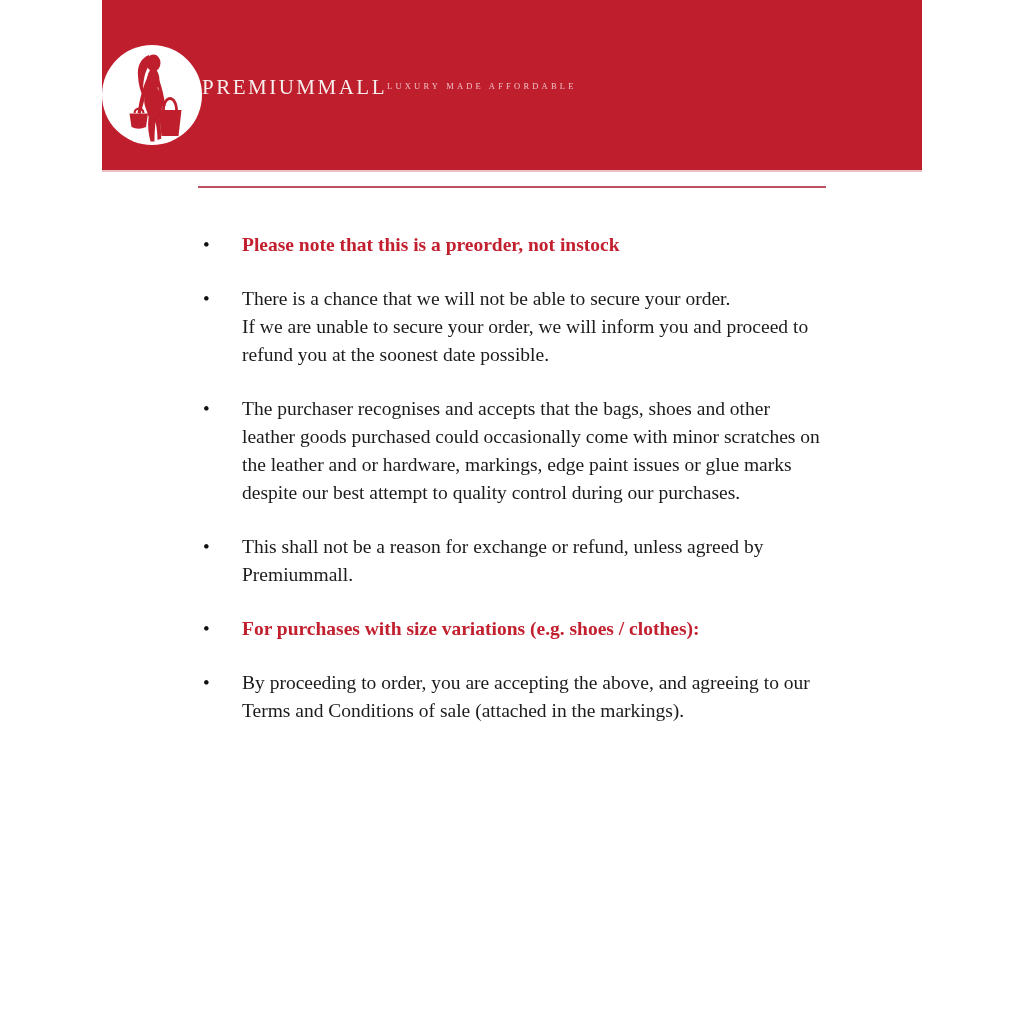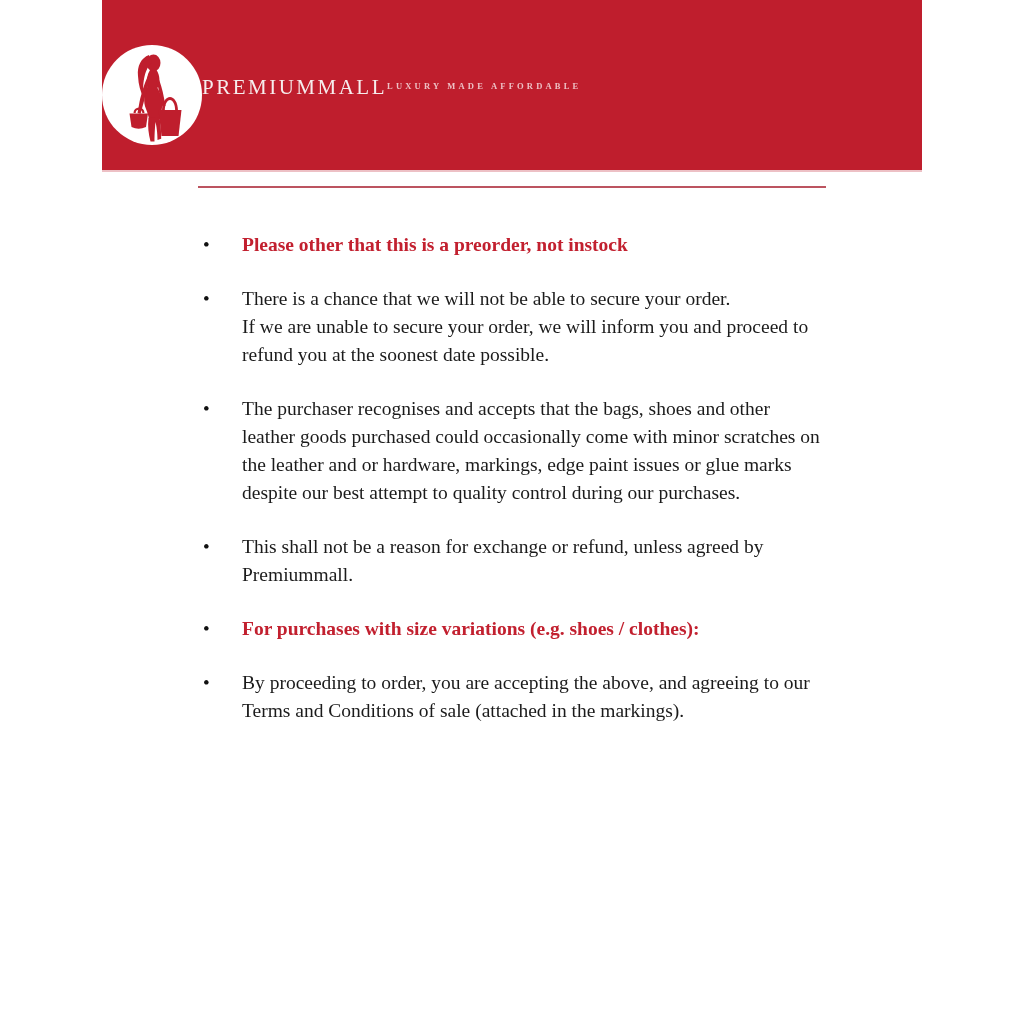--- a/index.html
+++ b/index.html
@@ -41,21 +41,21 @@
     line-height:22px;
     letter-spacing:2.5px;
     font-weight:400;
   }
   .brand-tagline{
     margin-top:2px;
     color:rgba(255,255,255,.72);
     font-size:8.5px;
     line-height:10px;
     letter-spacing:3.2px;
-    font-weight:700;
+    font-weight:400;
   }
 
   
   .doc{
     position:absolute;
     left:0;top:170px;
     width:1024px;
   }
   .doc-title{
     margin:77px 0 0 0;
@@ -142,21 +142,21 @@
 </header>
 
 <main class="doc">
   <hr class="title-divider">
 
   <section class="terms-list">
 
     <div class="item">
       <span class="bullet">•</span>
       <div class="item-text">
-        <div class="lead">Please other that this is a preorder, not instock</div>
+        <div class="lead">Please note that this is a preorder, not instock</div>
         <div class="body-text"></div>
       </div>
     </div>
 
     <div class="item">
       <span class="bullet">•</span>
       <div class="item-text">
         <div class="lead"></div>
         <div class="body-text">There is a chance that we will not be able to secure your order.
 If we are unable to secure your order, we will inform you and proceed to

